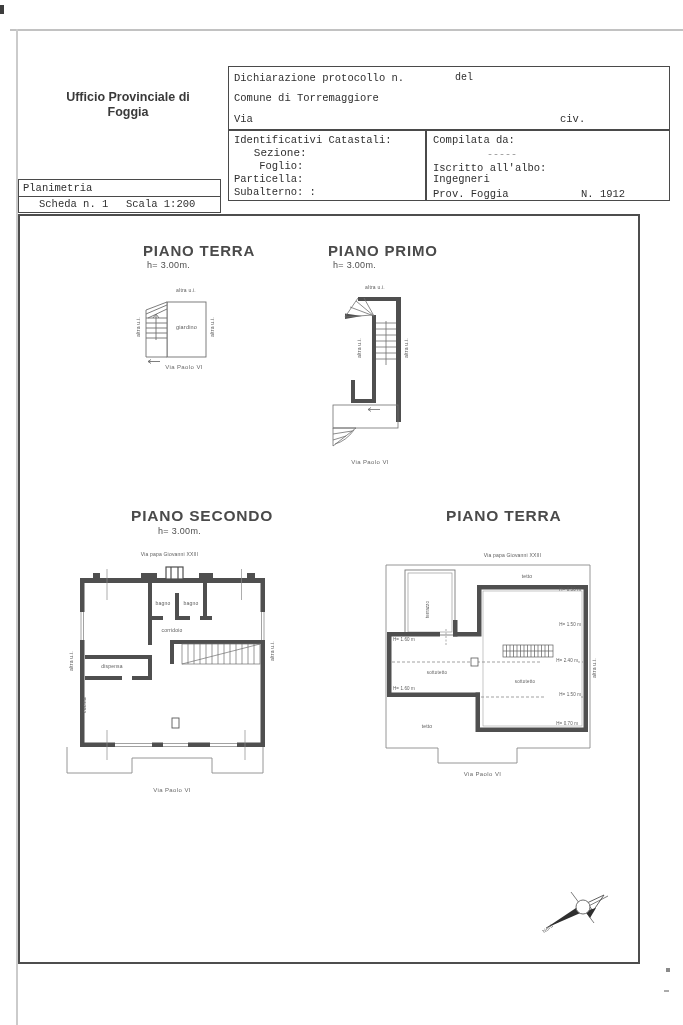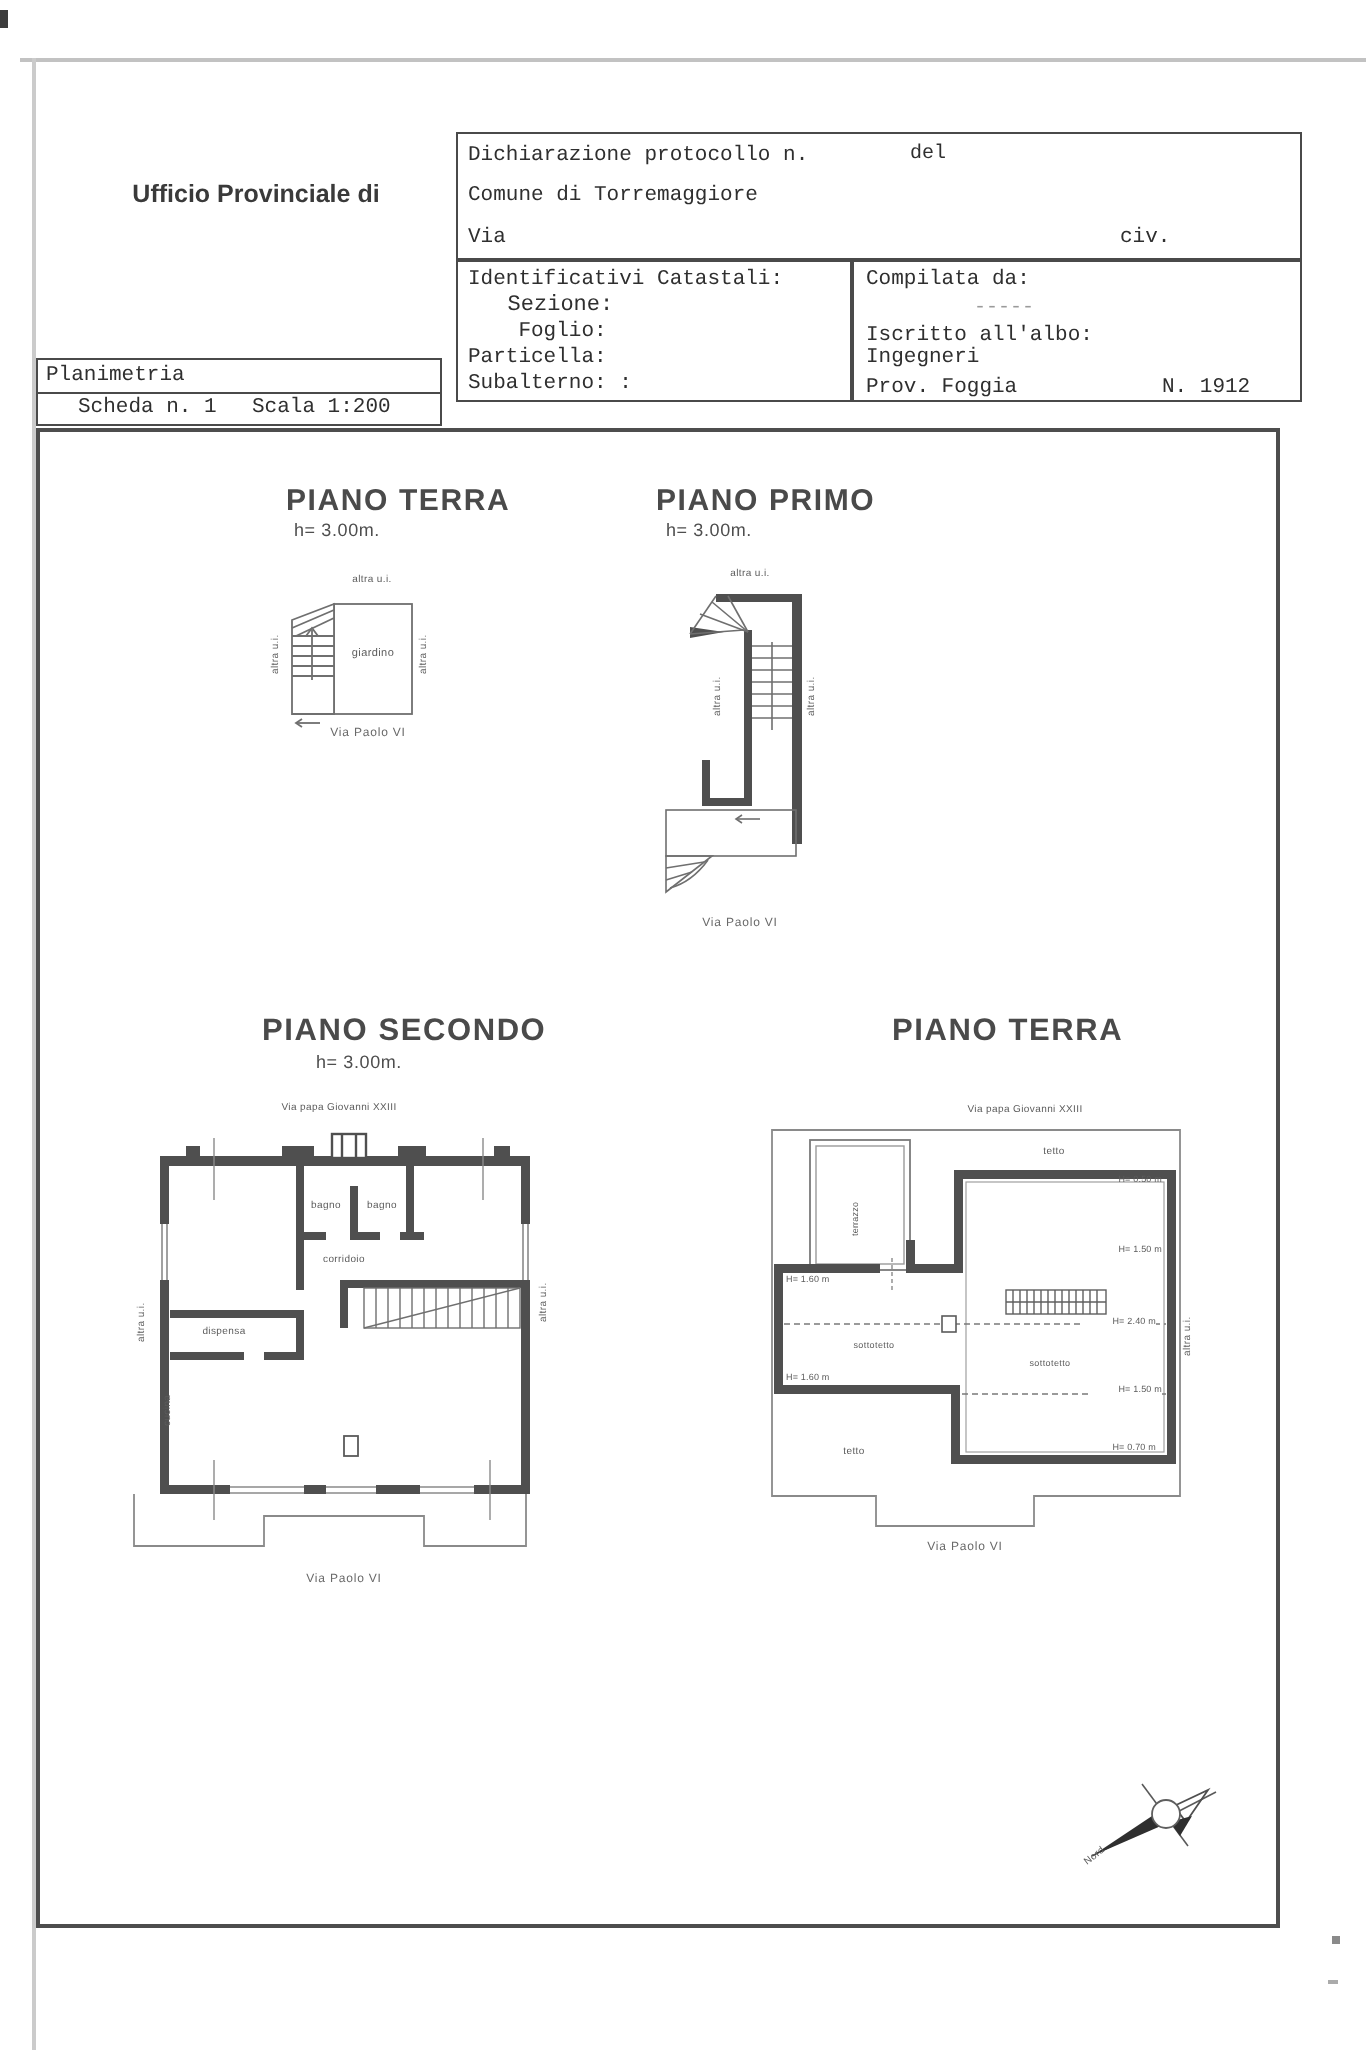--- a/index.html
+++ b/index.html
@@ -22,30 +22,31 @@
 <body>
 
 <div id="screen">
 
   <div class="abs" style="left:0;top:5px;width:4px;height:9px;background:#3d3d3d;"></div>
   <div class="abs" style="left:10px;top:29px;width:673px;height:2px;background:#c2c2c2;"></div>
   <div class="abs" style="left:16px;top:29px;width:2px;height:996px;background:#cbcbcb;"></div>
 
   <div class="abs brand" style="left:28px;top:90px;width:200px;">
     <div style="font-size:12.5px;">Ufficio Provinciale di</div>
+    <div style="font-size:12.5px;">Foggia</div>
   </div>
 
   <div class="box" style="left:18px;top:179px;width:201px;height:32px;">
     <div class="mono" style="position:absolute;left:4px;top:2px;font-size:10.5px;">Planimetria</div>
     <div class="abs" style="left:0;top:15.5px;width:100%;height:1.5px;background:#4a4a4a;"></div>
     <div class="mono" style="position:absolute;left:4px;top:18px;font-size:10.5px;margin-left:16px;">Scheda n. 1</div>
     <div class="mono" style="position:absolute;left:107px;top:18px;font-size:10.5px;">Scala 1:200</div>
   </div>
 
-  <div class="box" style="left:228px;top:66px;width:421px;height:133px;">
+  <div class="box" style="left:228px;top:66px;width:421px;height:133px;padding-left:19px;">
     <div class="mono" style="position:absolute;left:5px;top:5px;font-size:10.5px;">Dichiarazione protocollo n.</div>
     <div class="mono" style="position:absolute;left:226px;top:5px;font-size:10px;">del</div>
     <div class="mono" style="position:absolute;left:5px;top:25px;font-size:10.5px;">Comune di Torremaggiore</div>
     <div class="mono" style="position:absolute;left:5px;top:46px;font-size:10.5px;">Via</div>
     <div class="mono" style="position:absolute;left:331px;top:46px;font-size:10.5px;">civ.</div>
 
     <div class="abs" style="left:0;top:62px;width:100%;height:1.5px;background:#4a4a4a;"></div>
     <div class="abs" style="left:196px;top:63.5px;width:1.5px;height:69.5px;background:#4a4a4a;"></div>
 
     <div class="mono" style="position:absolute;left:5px;top:67px;font-size:10.5px;white-space:pre;">Identificativi Catastali:</div>

